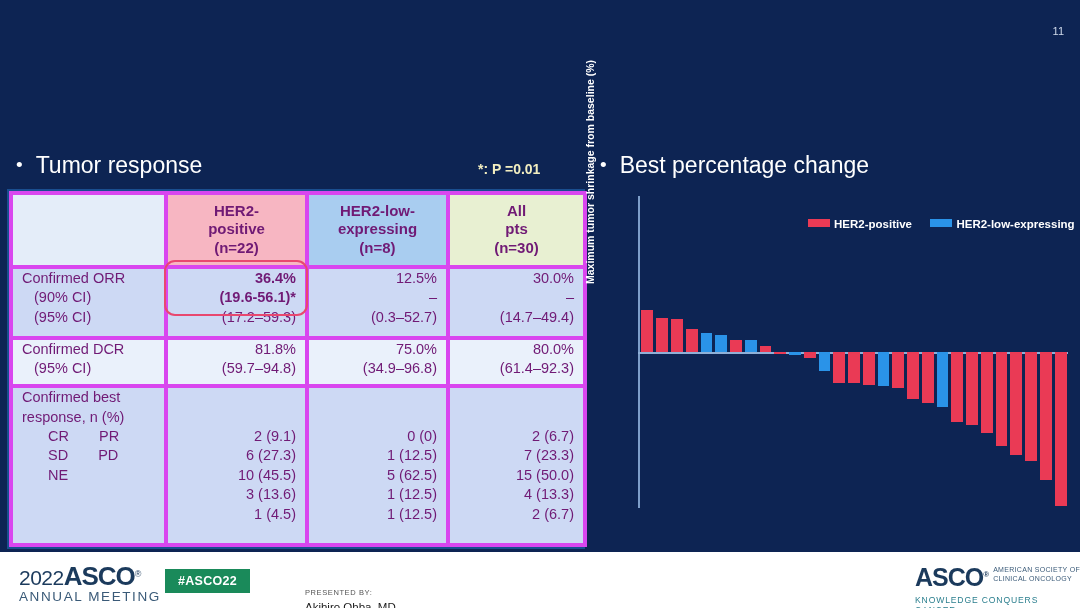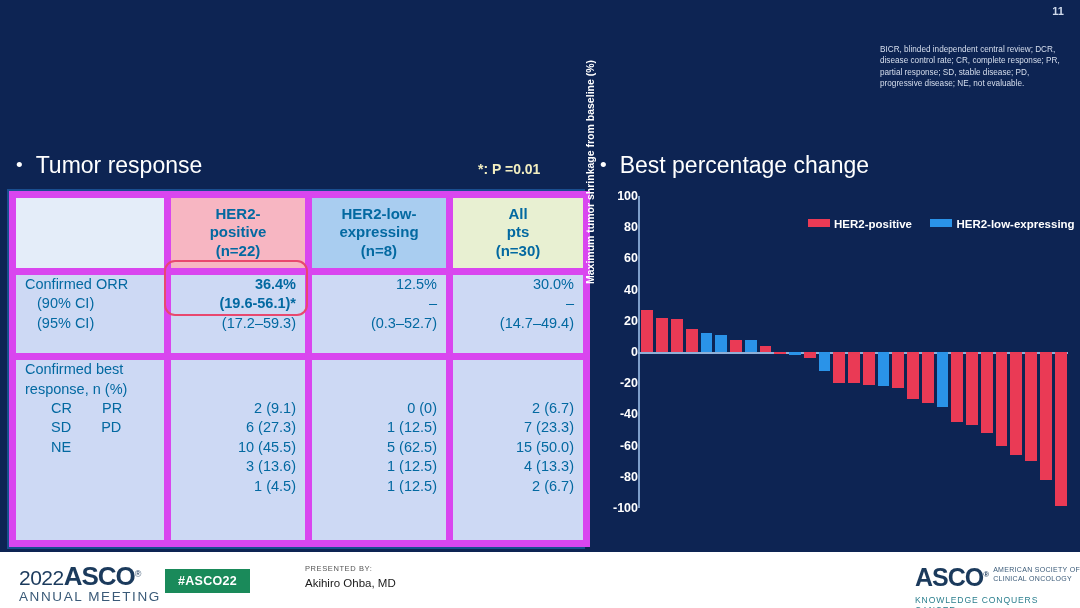--- a/index.html
+++ b/index.html
@@ -5,22 +5,22 @@
   html,body{margin:0;padding:0;}
   body{
     width:1080px;height:608px;overflow:hidden;position:relative;
     background:#0d2453;
     font-family:"Liberation Sans", sans-serif;
   }
   .slide{position:absolute;inset:0;}
 
   
   .page-num{
-    position:absolute;top:5px;right:16px;
-    color:#cfd9ea;font-size:11px;font-weight:bold;
+    position:absolute;top:25px;right:16px;
+    color:#cfd9ea;font-size:11px;font-weight:normal;
   }
   .abbrev{
     position:absolute;top:44px;right:14px;width:186px;
     color:#d7dfee;font-size:8.2px;line-height:1.38;text-align:left;
   }
   .title{
     position:absolute;left:60px;top:66px;
     color:#d9ecc0;font-size:37px;font-weight:bold;
     letter-spacing:-0.3px;white-space:nowrap;
   }
@@ -41,23 +41,23 @@
   .table-wrap{
     position:absolute;left:7px;top:189px;width:578px;height:360px;
     background:#0d2453;border:2px solid #1a4e8f;
     box-sizing:border-box;
   }
   table.data{
     width:100%;height:100%;border-collapse:collapse;
     table-layout:fixed;
   }
   table.data td,table.data th{
-    border:7px solid #d946ef;
+    border:4px solid #d946ef;
     padding:0 9px;
-    font-size:14.5px;color:#0369a1;
+    font-size:14.5px;color:#701a75;
     vertical-align:top;
     box-sizing:border-box;
   }
   col.c0{width:155px;}
   col.c1{width:141px;}
   col.c2{width:141px;}
   col.c3{width:137px;}
 
   th.h0{background:#e4edf9;}
   th.h1{background:#f7b6c2;}
@@ -134,39 +134,38 @@
   .asco-logo .l1{font-size:21px;letter-spacing:-0.5px;}
   .asco-logo .l1 b{font-size:26px;font-weight:bold;letter-spacing:-1px;}
   .asco-logo .l1 sup{font-size:9px;vertical-align:super;}
   .asco-logo .l2{font-size:13.5px;letter-spacing:1.6px;margin-top:-3px;color:#3a5a78;}
   .hashtag{
     position:absolute;left:165px;top:17px;
     background:#1a8a5a;color:#ffffff;font-size:12.5px;font-weight:bold;
     padding:5px 13px;letter-spacing:0.3px;
   }
   .presented{position:absolute;left:305px;top:12px;color:#333;}
-  .presented .pl{font-size:7.5px;letter-spacing:0.6px;color:#555;}
+  .presented .pl{font-size:7.5px;letter-spacing:0.6px;color:#555;margin-top:24px;}
   .presented .pn{font-size:11.5px;margin-top:4px;color:#1b1b1b;}
   .rights{
     position:absolute;left:690px;top:16px;width:215px;
     font-size:8.2px;line-height:1.45;color:#333;text-align:center;
   }
   .asco-right{position:absolute;left:915px;top:11px;}
   .asco-right .big{font-size:25px;font-weight:bold;color:#1b3a5c;letter-spacing:-1px;display:inline-block;}
   .asco-right .big sup{font-size:8px;vertical-align:super;}
   .asco-right .soc{display:inline-block;font-size:7px;line-height:1.35;color:#3a5a78;margin-left:5px;vertical-align:5px;letter-spacing:0.3px;}
   .asco-right .kcc{font-size:8.6px;letter-spacing:0.85px;color:#2b7f8e;margin-top:3px;}
 </style>
 </head>
 <body>
 
 <div class="slide">
 
   <div class="page-num">11</div>
-  <div class="abbrev">BICR, blinded independent central review; DCR, disease control rate; CR, complete response; PR, partial response; SD, stable disease; PD, progressive disease; NE, not evaluable.</div>
 
   <div class="bullet" id="bullet-right">
     <span class="dot">•</span><span>Best percentage change</span>
   </div>
   <div class="bullet" id="bullet-left">
     <span class="dot">•</span><span>Tumor response</span>
   </div>
   <div class="pvalue">*: P =0.01</div>
 
   <div class="table-wrap">
@@ -208,20 +207,38 @@
             <div>–</div>
             <div>(0.3–52.7)</div>
           </td>
           <td class="num cellpad">
             <div>30.0%</div>
             <div>–</div>
             <div>(14.7–49.4)</div>
           </td>
         </tr>
 
+        <tr class="rowB">
+          <td class="lbl cellpad">
+            <div>Confirmed DCR</div>
+            <div class="pad-l">(95% CI)</div>
+          </td>
+          <td class="num cellpad">
+            <div>81.8%</div>
+            <div>(59.7–94.8)</div>
+          </td>
+          <td class="num cellpad">
+            <div>75.0%</div>
+            <div>(34.9–96.8)</div>
+          </td>
+          <td class="num cellpad">
+            <div>80.0%</div>
+            <div>(61.4–92.3)</div>
+          </td>
+        </tr>
 
         <tr class="rowC">
           <td class="lbl cellpad">
             <div>Confirmed best</div>
             <div>response, n (%)</div>
             <div class="indent">CR</div>
             <div class="indent">PR</div>
             <div class="indent">SD</div>
             <div class="indent">PD</div>
             <div class="indent">NE</div>
@@ -254,33 +271,20 @@
             <div>2 (6.7)</div>
           </td>
         </tr>
       </tbody>
     </table>
   </div>
   <div class="orr-highlight"></div>
 
   <div class="chart-area">
     <div class="ylabel">Maximum tumor shrinkage from baseline (%)</div>
-    <div class="ytick-holder" id="ytick-holder">
-        <div class="ytick" style="top: 0px;">100</div>
-        <div class="ytick" style="top: 31.2px;">80</div>
-        <div class="ytick" style="top: 62.4px;">60</div>
-        <div class="ytick" style="top: 93.6px;">40</div>
-        <div class="ytick" style="top: 124.8px;">20</div>
-        <div class="ytick" style="top: 156px;">0</div>
-        <div class="ytick" style="top: 187.2px;">-20</div>
-        <div class="ytick" style="top: 218.4px;">-40</div>
-        <div class="ytick" style="top: 249.6px;">-60</div>
-        <div class="ytick" style="top: 280.8px;">-80</div>
-        <div class="ytick" style="top: 312px;">-100</div>
-      </div>
     <div class="axis-line"></div>
     <div class="zero-line" id="zero-line" style="top: 156px;"></div>
     <div class="plot" id="plot">
         <div class="bar" style="left: 1.47586px; top: 113.88px; width: 11.8069px; height: 42.12px; background: rgb(234, 58, 85);"></div>
         <div class="bar" style="left: 16.2345px; top: 121.68px; width: 11.8069px; height: 34.32px; background: rgb(234, 58, 85);"></div>
         <div class="bar" style="left: 30.9931px; top: 123.24px; width: 11.8069px; height: 32.76px; background: rgb(234, 58, 85);"></div>
         <div class="bar" style="left: 45.7517px; top: 132.6px; width: 11.8069px; height: 23.4px; background: rgb(234, 58, 85);"></div>
         <div class="bar" style="left: 60.5103px; top: 137.28px; width: 11.8069px; height: 18.72px; background: rgb(42, 147, 232);"></div>
         <div class="bar" style="left: 75.269px; top: 138.84px; width: 11.8069px; height: 17.16px; background: rgb(42, 147, 232);"></div>
         <div class="bar" style="left: 90.0276px; top: 143.52px; width: 11.8069px; height: 12.48px; background: rgb(234, 58, 85);"></div>

